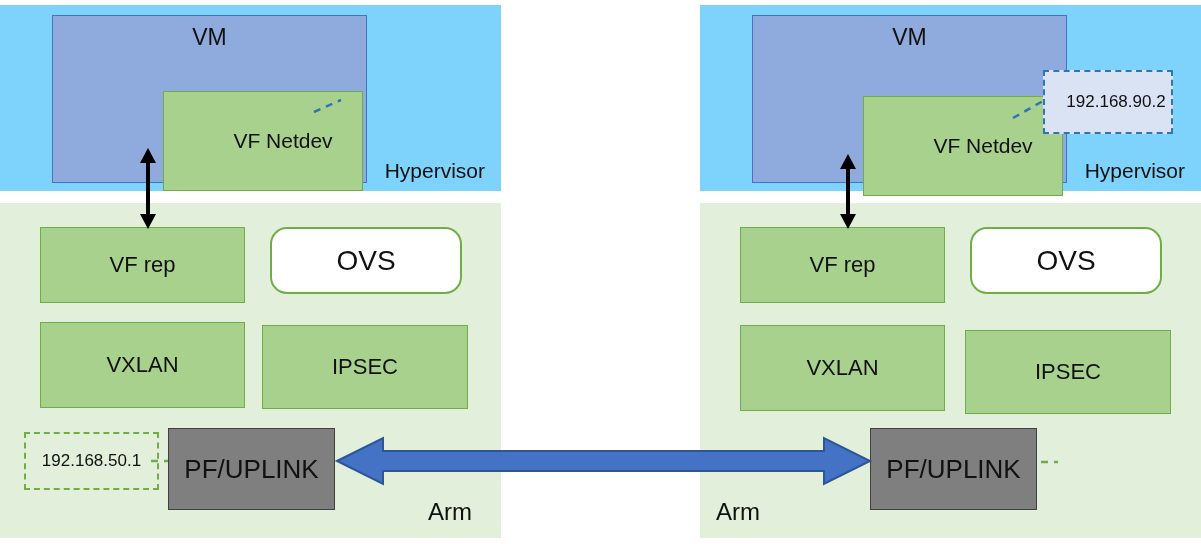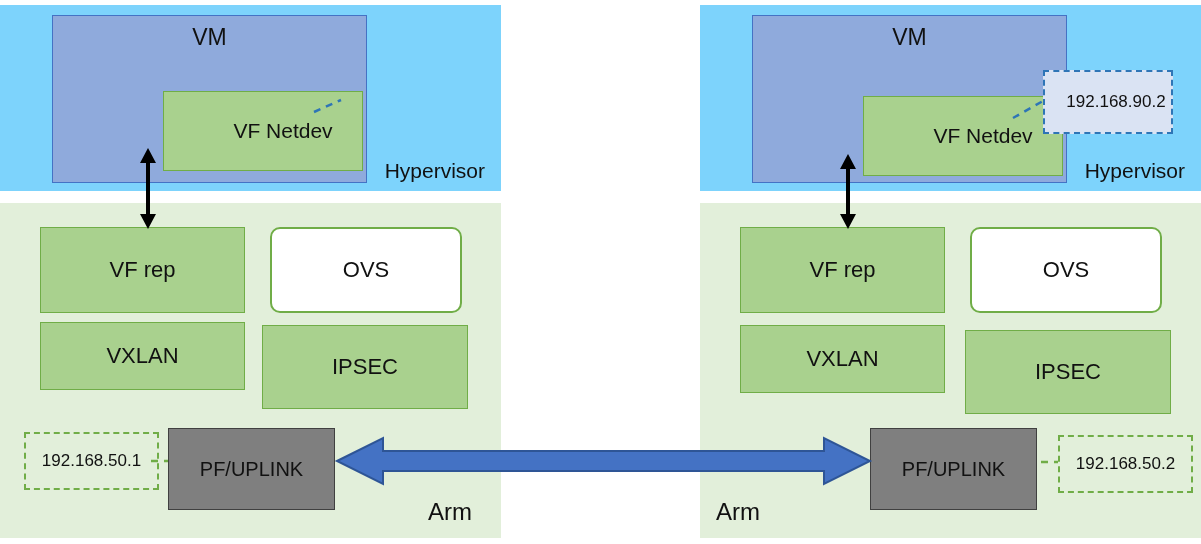--- a/index.html
+++ b/index.html
@@ -41,21 +41,21 @@
   }
   .vm-label {
     position: absolute;
     left: 0; right: 0; top: 8px;
     text-align: center;
     font-size: 23px;
   }
   .vf-netdev {
     position: absolute;
     left: 110px; top: 75px;
-    width: 200px; height: 80px;
+    width: 200px; height: 100px;
     background: #a9d18e;
     border: 1.5px solid #70ad47;
     box-sizing: border-box;
     display: flex; align-items: center; justify-content: center;
     font-size: 21px;
     padding-left: 40px;
   }
   .host-right .vf-netdev { top: 80px; }
 
   .vm-ip-box {
@@ -84,47 +84,47 @@
     background: #e2efda;
   }
   .greenbox {
     position: absolute;
     background: #a9d18e;
     border: 1.5px solid #70ad47;
     box-sizing: border-box;
     display: flex; align-items: center; justify-content: center;
     font-size: 22px;
   }
-  .vf-rep  { left: 40px;  top: 227px; width: 205px; height: 86px; }
-  .vxlan   { left: 40px;  top: 322px; width: 205px; height: 68px; }
+  .vf-rep  { left: 40px;  top: 227px; width: 205px; height: 76px; }
+  .vxlan   { left: 40px;  top: 322px; width: 205px; height: 86px; }
   .ipsec   { left: 262px; top: 325px; width: 206px; height: 84px; }
   .host-right .vxlan { top: 325px; }
   .host-right .ipsec { left: 265px; top: 330px; }
 
   .ovs {
     position: absolute;
     left: 270px; top: 227px;
-    width: 192px; height: 86px;
+    width: 192px; height: 67px;
     background: #ffffff;
     border: 2.5px solid #70ad47;
-    border-radius: 10px;
-    box-sizing: border-box;
-    display: flex; align-items: center; justify-content: center;
-    font-size: 22px;
+    border-radius: 17px;
+    box-sizing: border-box;
+    display: flex; align-items: center; justify-content: center;
+    font-size: 28px;
   }
 
   .pf-uplink {
     position: absolute;
     left: 168px; top: 428px;
     width: 167px; height: 82px;
     background: #7f7f7f;
     border: 1px solid #404040;
     box-sizing: border-box;
     display: flex; align-items: center; justify-content: center;
-    font-size: 20px;
+    font-size: 26px;
     z-index: 2;
   }
   .host-right .pf-uplink { left: 170px; }
 
   .uplink-ip-box {
     position: absolute;
     width: 135px; height: 58px;
     background: #e2efda;
     border: 2.5px dashed #70ad47;
     box-sizing: border-box;
@@ -183,21 +183,20 @@
       <div class="hypervisor-label">Hypervisor</div>
     </div>
     <div class="vm-ip-box">192.168.90.2</div>
 
     <div class="region-arm"></div>
     <div class="greenbox vf-rep">VF rep</div>
     <div class="ovs">OVS</div>
     <div class="greenbox vxlan">VXLAN</div>
     <div class="greenbox ipsec">IPSEC</div>
     <div class="pf-uplink">PF/UPLINK</div>
-    <div class="uplink-ip-box">192.168.50.2</div>
     <div class="arm-label">Arm</div>
   </div>
 
   <svg class="overlay-svg" viewBox="0 0 1201 544" xmlns="http://www.w3.org/2000/svg">
 
     <g>
       <line x1="148" y1="160" x2="148" y2="218" stroke="#000000" stroke-width="4"></line>
       <polygon points="148,148 140,163 156,163" fill="#000000"></polygon>
       <polygon points="148,229 140,214 156,214" fill="#000000"></polygon>
     </g>

